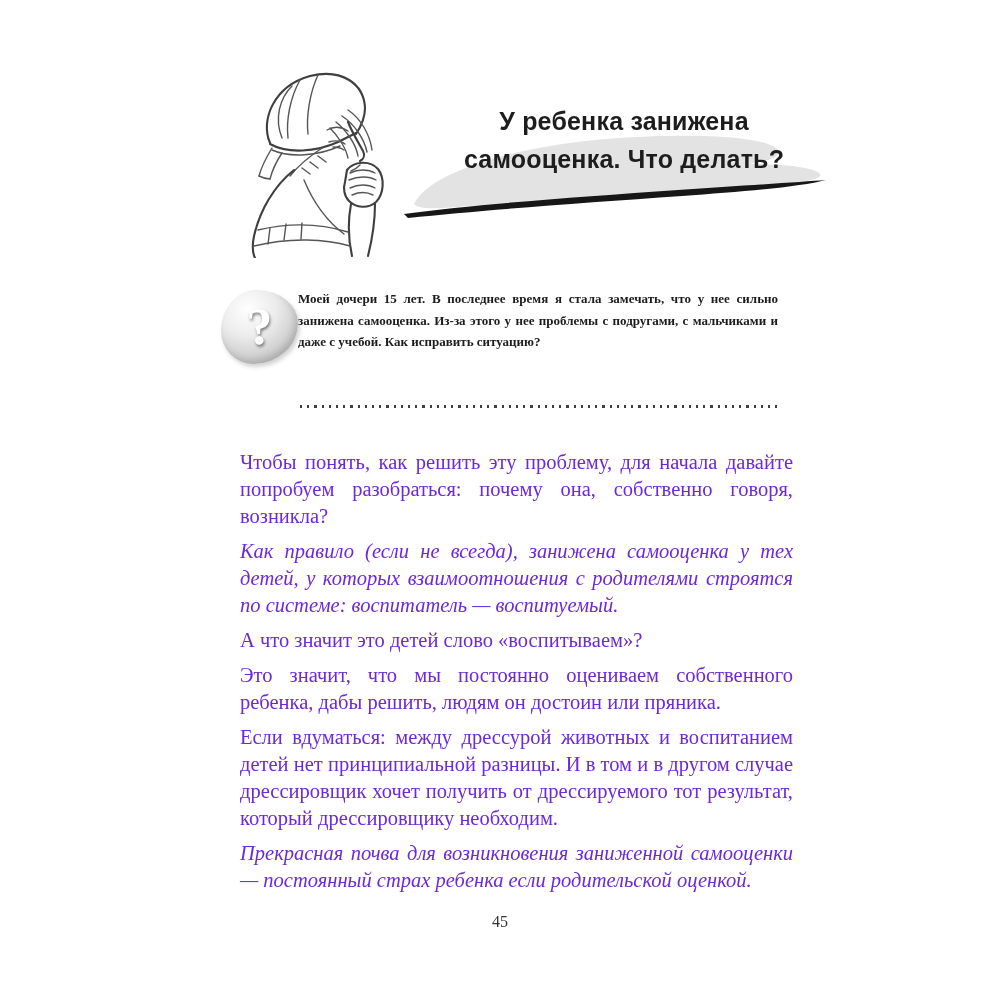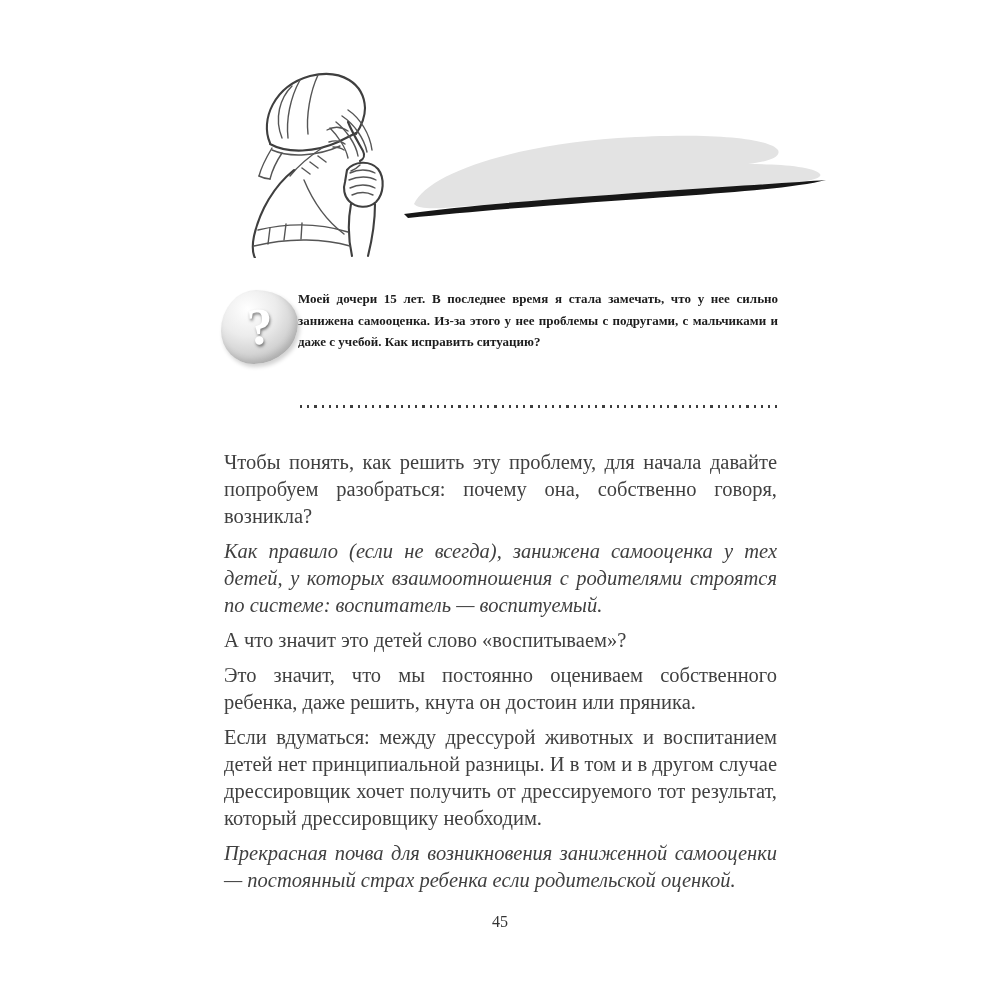--- a/index.html
+++ b/index.html
@@ -27,22 +27,22 @@
   .q-icon span{color:#ffffff;font-family:"Liberation Serif", serif;font-weight:bold;
     font-size:52px;line-height:52px;text-shadow:1px 2px 3px rgba(90,90,90,0.8);transform:rotate(-4deg);}
   .q-text{position:absolute;left:298px;top:288px;width:480px;margin:0;
     font-weight:bold;font-size:13px;line-height:21.6px;color:#1c1c1c;text-align:justify;}
 
   
   .dotted{position:absolute;left:300px;top:405px;width:478px;height:2.6px;
     background:repeating-linear-gradient(to right,#3d3d3d 0 2.2px,transparent 2.2px 7.2px);}
 
   
-  .body-col{position:absolute;left:224px;top:449px;width:553px;
-    font-size:20.5px;line-height:27px;color:#404040;text-align:justify;}
+  .body-col{position:absolute;left:240px;top:449px;width:553px;
+    font-size:20.5px;line-height:27px;color:#6d28d9;text-align:justify;}
   .para{margin:0 0 8px 0;}
   .para.italic{font-style:italic;}
 
   
   .page-num{position:absolute;left:0;top:913px;width:1000px;text-align:center;
     font-size:16px;color:#333333;}
 </style>
 </head>
 <body>
 
@@ -95,32 +95,33 @@
     <path class="thin" d="M40,170 L38,186"></path>
     <path class="thin" d="M56,166 L54,182"></path>
     <path class="thin" d="M72,165 L71,181"></path>
   </svg>
 
   <div class="heading-wrap">
     <svg class="swoosh" viewBox="0 0 432 142" aria-hidden="true">
       <path fill="#e3e3e3" d="M16,116 C30,86 110,58 220,50 C310,44 372,50 380,62 C384,70 366,74 350,76 C378,76 416,78 422,86 C426,92 398,96 356,98 C258,105 120,114 58,119 C36,121 20,121 16,116 Z"></path>
       <path fill="#171717" d="M6,126 C80,116 180,109 280,102 C340,98 402,94 428,92 C402,99 342,104 284,108 C184,115 86,122 10,130 Z"></path>
     </svg>
+    <h1 class="chapter-title"><span>У ребенка занижена</span><br><span>самооценка. Что делать?</span></h1>
   </div>
 
   <div class="q-icon">
       <span>?</span>
     </div>
   <p class="q-text">Моей дочери 15 лет. В последнее время я стала замечать, что у нее сильно занижена самооценка. Из-за этого у нее проблемы с подругами, с мальчиками и даже с учебой. Как исправить ситуацию?</p>
 
   <div class="dotted"></div>
 
   <div class="body-col">
       <p class="para">Чтобы понять, как решить эту проблему, для начала давайте попробуем разобраться: почему она, собственно говоря, возникла?</p>
       <p class="para italic">Как правило (если не всегда), занижена самооценка у тех детей, у которых взаимоотношения с родителями строятся по системе: воспитатель — воспитуемый.</p>
       <p class="para">А что значит это детей слово «воспитываем»?</p>
-      <p class="para">Это значит, что мы постоянно оцениваем собственного ребенка, даже решить, кнута он достоин или пряника.</p>
+      <p class="para">Это значит, что мы постоянно оцениваем собственного ребенка, дабы решить, людям он достоин или пряника.</p>
       <p class="para">Если вдуматься: между дрессурой животных и воспитанием детей нет принципиальной разницы. И в том и в другом случае дрессировщик хочет получить от дрессируемого тот результат, который дрессировщику необходим.</p>
       <p class="para italic">Прекрасная почва для возникновения заниженной самооценки — постоянный страх ребенка если родительской оценкой.</p>
     </div>
 
   <div class="page-num">45</div>
 </div>
 
 </body></html>

